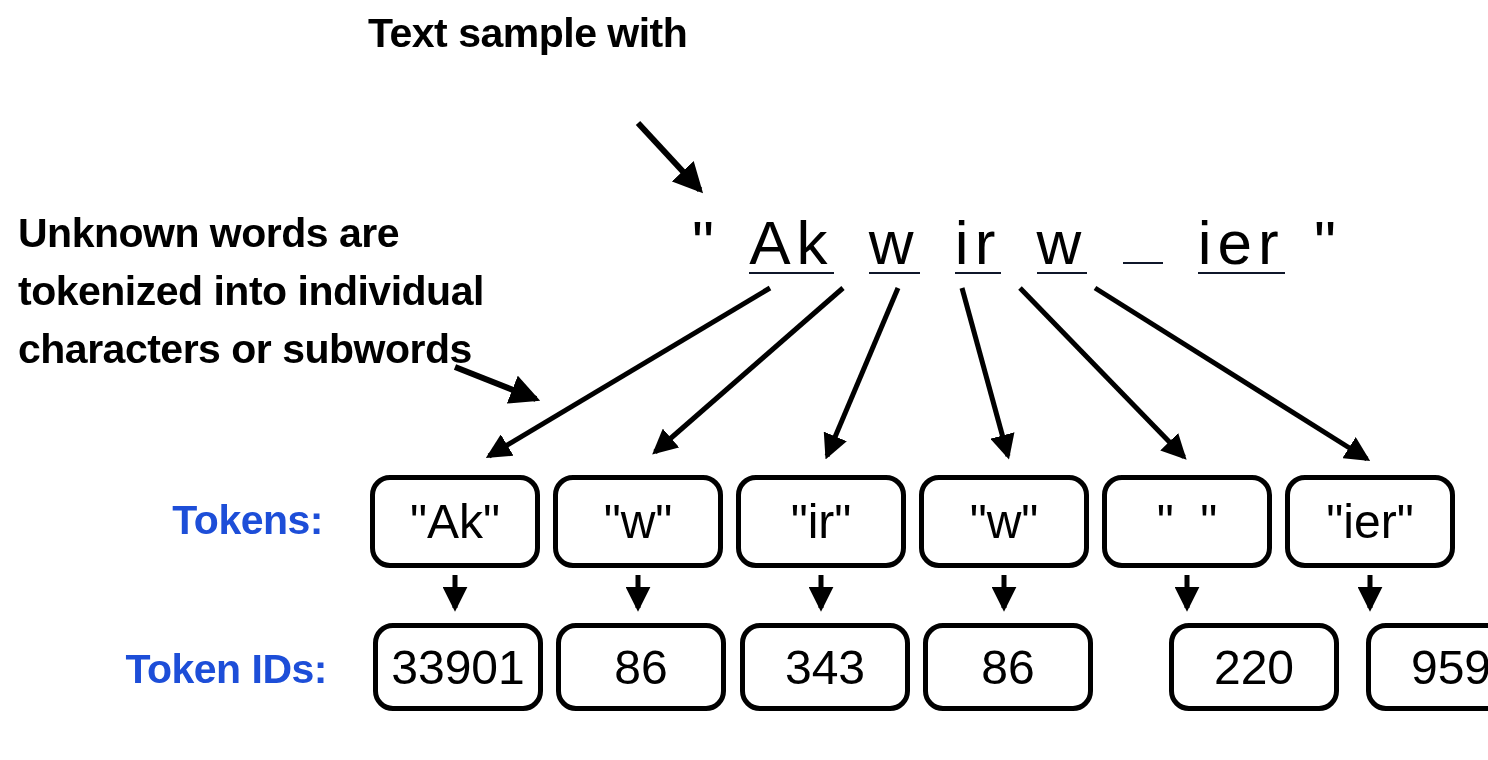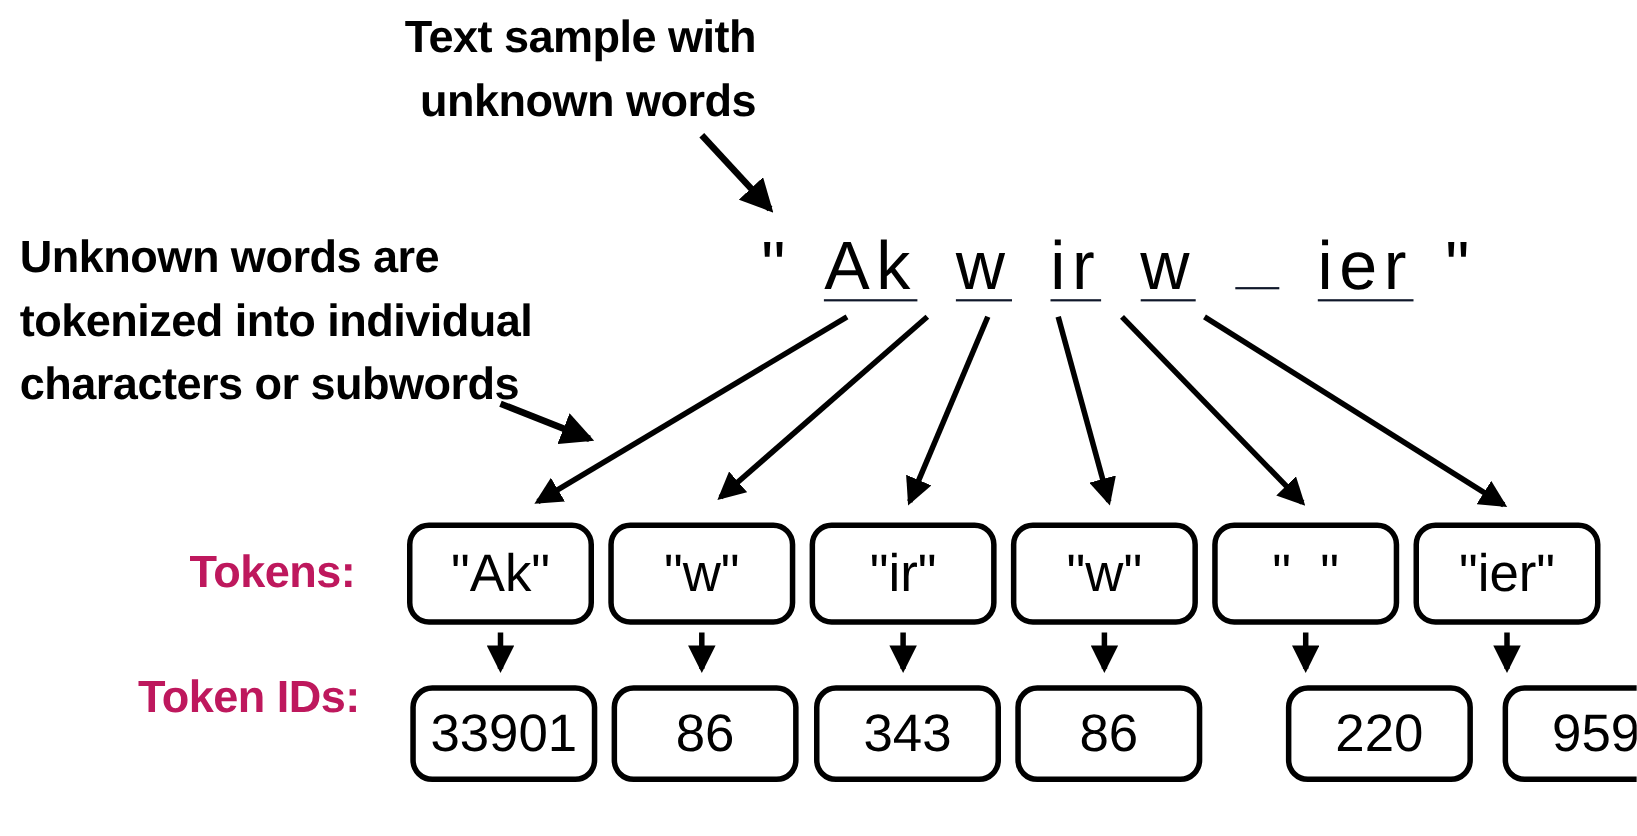--- a/index.html
+++ b/index.html
@@ -24,42 +24,41 @@
   .sample .q   { display:inline-block; line-height:58px; }
   .sample .seg { display:inline-block; line-height:58px; margin:0 6px;
                  border-bottom:2px solid #0f172a; }
   .sample .seg.sp { width:40px; }
 
   .arrows { position:absolute; left:0; top:0; width:1488px; height:760px; pointer-events:none; }
   .arrows line { stroke:#000; }
 
   .row-label {
     position:absolute; font-weight:bold; font-size:41px;
-    letter-spacing:-0.5px; white-space:nowrap; color:#be185d;
+    letter-spacing:-0.5px; white-space:nowrap; color:#1d4ed8;
   }
   .tokens-label { right:1165px; top:497px; }
-  .ids-label    { right:1161px; top:610px; }
+  .ids-label    { right:1161px; top:646px; }
 
   .box {
     position:absolute; width:170px;
     border:5px solid #000; border-radius:20px; background:#fff;
     display:flex; align-items:center; justify-content:center;
     font-size:48px; white-space:pre; color:#000;
   }
   .token-box { top:475px; height:93px; }
   .id-box    { top:623px; height:88px; }
 </style>
 </head>
 <body>
 
 <div class="canvas">
 
   <div class="annot annot-top">
     <div>Text sample with</div>
-    <div>unknown words</div>
   </div>
 
   <div class="annot annot-left">
     <div>Unknown words are</div>
     <div>tokenized into individual</div>
     <div>characters or subwords</div>
   </div>
 
   <div class="sample">
     <span class="q">"</span>

